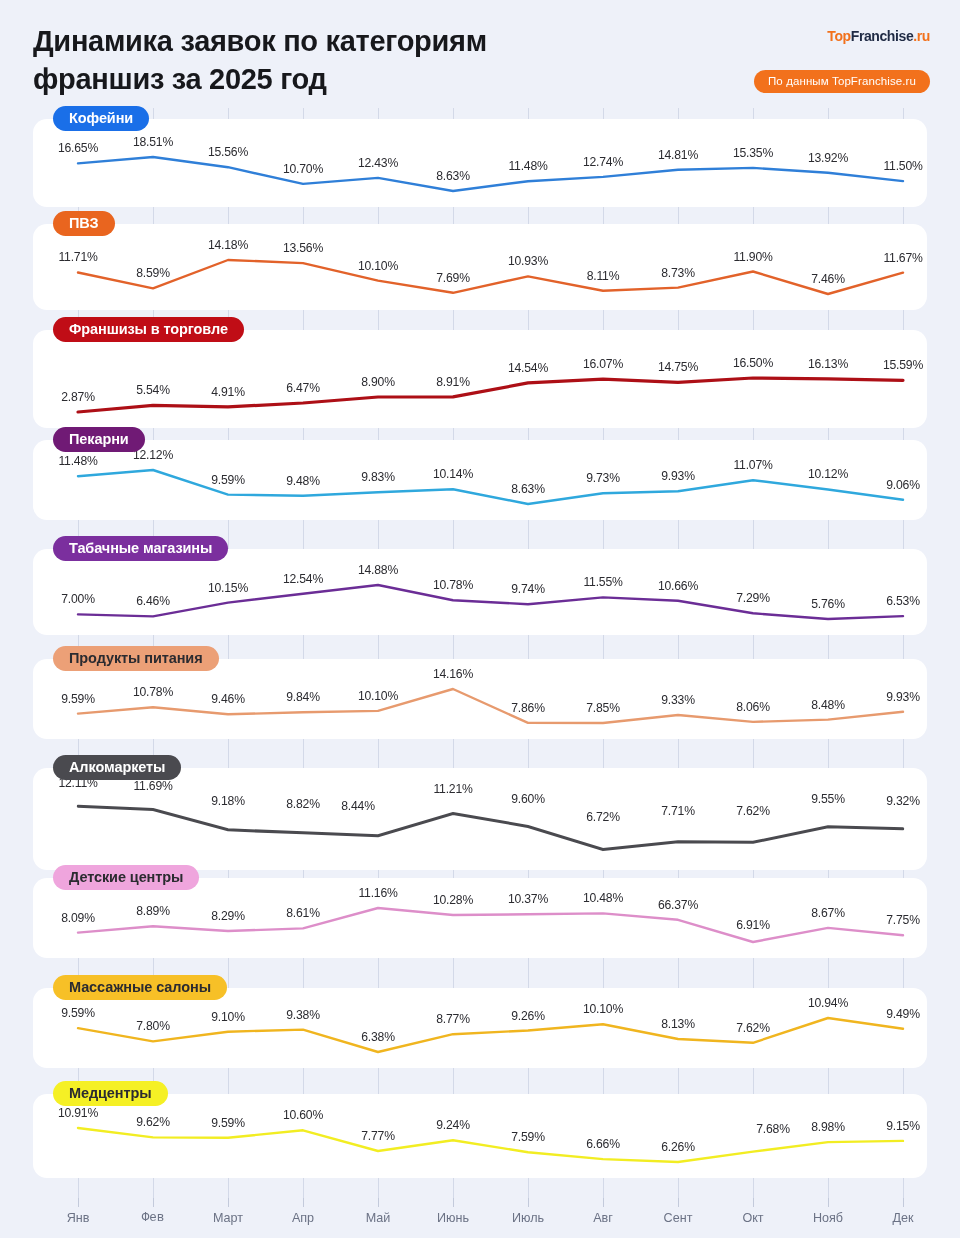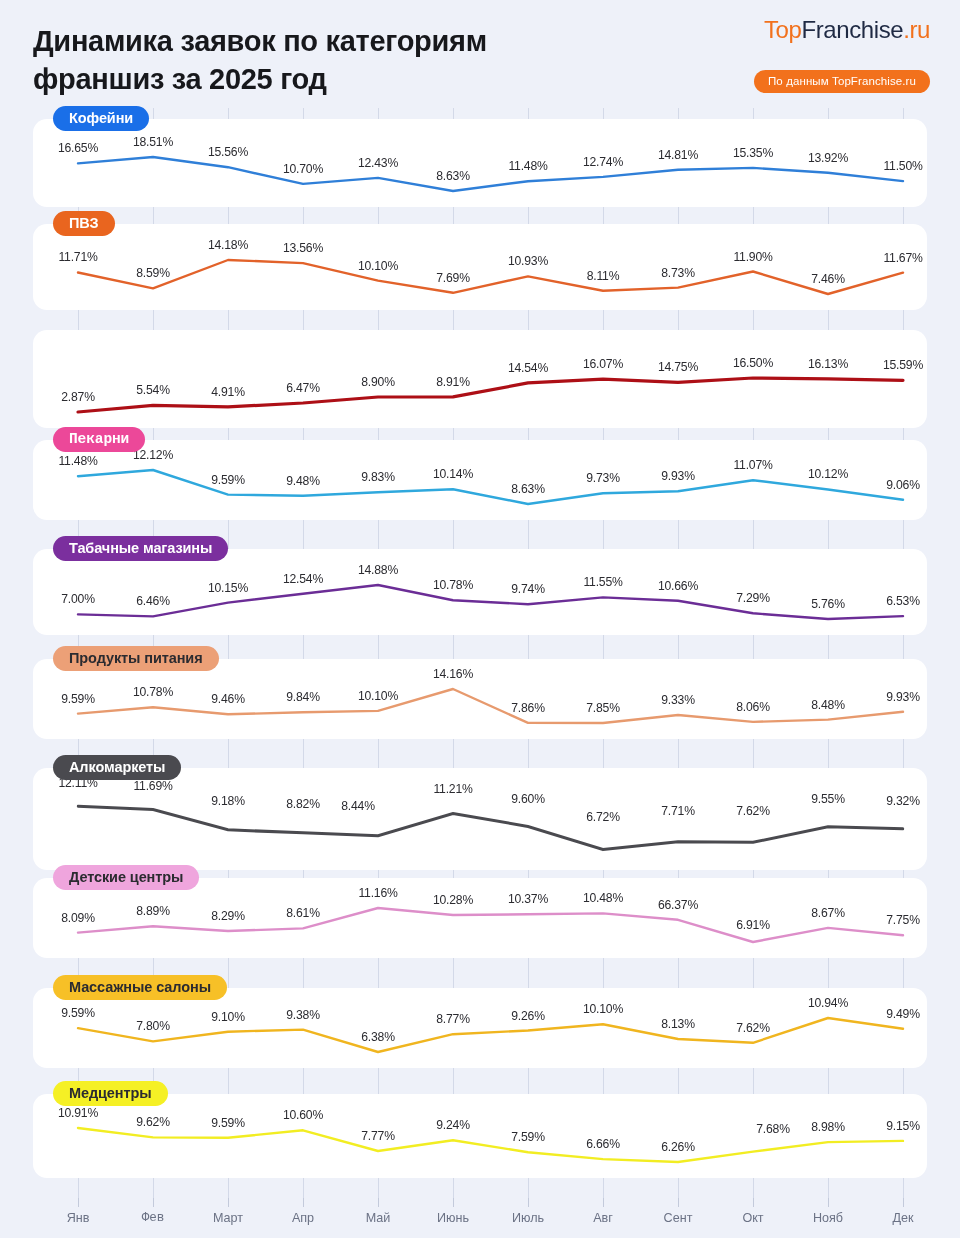--- a/index.html
+++ b/index.html
@@ -22,22 +22,22 @@
   }
   #title {
     position: absolute; left: 33px; top: 22px;
     width: 660px;
     font-size: 29px; font-weight: bold; line-height: 1.32;
     color: #17181c;
     letter-spacing: -0.3px;
     white-space: pre-line;
   }
   #logo {
-    position: absolute; right: 30px; top: 16px;
-    font-size: 24px; font-weight: normal; letter-spacing: -0.4px;
+    position: absolute; right: 30px; top: 28px;
+    font-size: 14px; font-weight: bold; letter-spacing: -0.4px;
     white-space: nowrap;
   }
   #logo .lg-a { color: #f2711c; }
   #logo .lg-b { color: #1f2a44; }
   #logo .lg-c { color: #f2711c; }
   #source-badge {
     position: absolute; right: 30px; top: 70px;
     background: #f2711c; color: #ffffff;
     font-size: 11.5px;
     padding: 5px 14px 6px 14px;
@@ -159,38 +159,39 @@
         <div class="vlabel" style="left: 345px; top: 34.6429px;">10.10%</div>
         <div class="vlabel" style="left: 420px; top: 46.8363px;">7.69%</div>
         <div class="vlabel" style="left: 495px; top: 30.4435px;">10.93%</div>
         <div class="vlabel" style="left: 570px; top: 44.7113px;">8.11%</div>
         <div class="vlabel" style="left: 645px; top: 41.5744px;">8.73%</div>
         <div class="vlabel" style="left: 720px; top: 25.5357px;">11.90%</div>
         <div class="vlabel" style="left: 795px; top: 48px;">7.46%</div>
         <div class="vlabel" style="left: 870px; top: 26.6994px;">11.67%</div>
       </div>
       <div class="panel" style="top: 330px; height: 98px;">
+        <div class="panel-label" style="background: rgb(192, 13, 22); color: rgb(255, 255, 255);">Франшизы в торговле</div>
         <svg class="panel-svg" viewBox="0 0 894 98" preserveAspectRatio="none">
           <polyline points="45.0,82.0 120.0,75.3 195.0,76.9 270.0,73.0 345.0,67.0 420.0,66.9 495.0,52.9 570.0,49.1 645.0,52.4 720.0,48.0 795.0,48.9 870.0,50.3" fill="none" stroke="#ad0f16" stroke-width="3.2" stroke-linejoin="round" stroke-linecap="round"></polyline>
         </svg>
         <div class="vlabel" style="left: 45px; top: 60px;">2.87%</div>
         <div class="vlabel" style="left: 120px; top: 53.3397px;">5.54%</div>
         <div class="vlabel" style="left: 195px; top: 54.9112px;">4.91%</div>
         <div class="vlabel" style="left: 270px; top: 51.0198px;">6.47%</div>
         <div class="vlabel" style="left: 345px; top: 44.9582px;">8.90%</div>
         <div class="vlabel" style="left: 420px; top: 44.9332px;">8.91%</div>
         <div class="vlabel" style="left: 495px; top: 30.8892px;">14.54%</div>
         <div class="vlabel" style="left: 570px; top: 27.0726px;">16.07%</div>
         <div class="vlabel" style="left: 645px; top: 30.3654px;">14.75%</div>
         <div class="vlabel" style="left: 720px; top: 26px;">16.50%</div>
         <div class="vlabel" style="left: 795px; top: 26.923px;">16.13%</div>
         <div class="vlabel" style="left: 870px; top: 28.27px;">15.59%</div>
       </div>
       <div class="panel" style="top: 440px; height: 80px;">
-        <div class="panel-label" style="background: #ec4899; color: rgb(255, 255, 255); font-family: Liberation Mono, monospace;">Пекарни</div>
+        <div class="panel-label" style="background: #701a75; color: rgb(255, 255, 255);">Пекарни</div>
         <svg class="panel-svg" viewBox="0 0 894 80" preserveAspectRatio="none">
           <polyline points="45.0,36.2 120.0,30.0 195.0,54.6 270.0,55.7 345.0,52.3 420.0,49.3 495.0,64.0 570.0,53.3 645.0,51.3 720.0,40.2 795.0,49.5 870.0,59.8" fill="none" stroke="#2fa8dd" stroke-width="2.4" stroke-linejoin="round" stroke-linecap="round"></polyline>
         </svg>
         <div class="vlabel" style="left: 45px; top: 14.235px;">11.48%</div>
         <div class="vlabel" style="left: 120px; top: 8px;">12.12%</div>
         <div class="vlabel" style="left: 195px; top: 32.6476px;">9.59%</div>
         <div class="vlabel" style="left: 270px; top: 33.7192px;">9.48%</div>
         <div class="vlabel" style="left: 345px; top: 30.3095px;">9.83%</div>
         <div class="vlabel" style="left: 420px; top: 27.2894px;">10.14%</div>
         <div class="vlabel" style="left: 495px; top: 42px;">8.63%</div>

